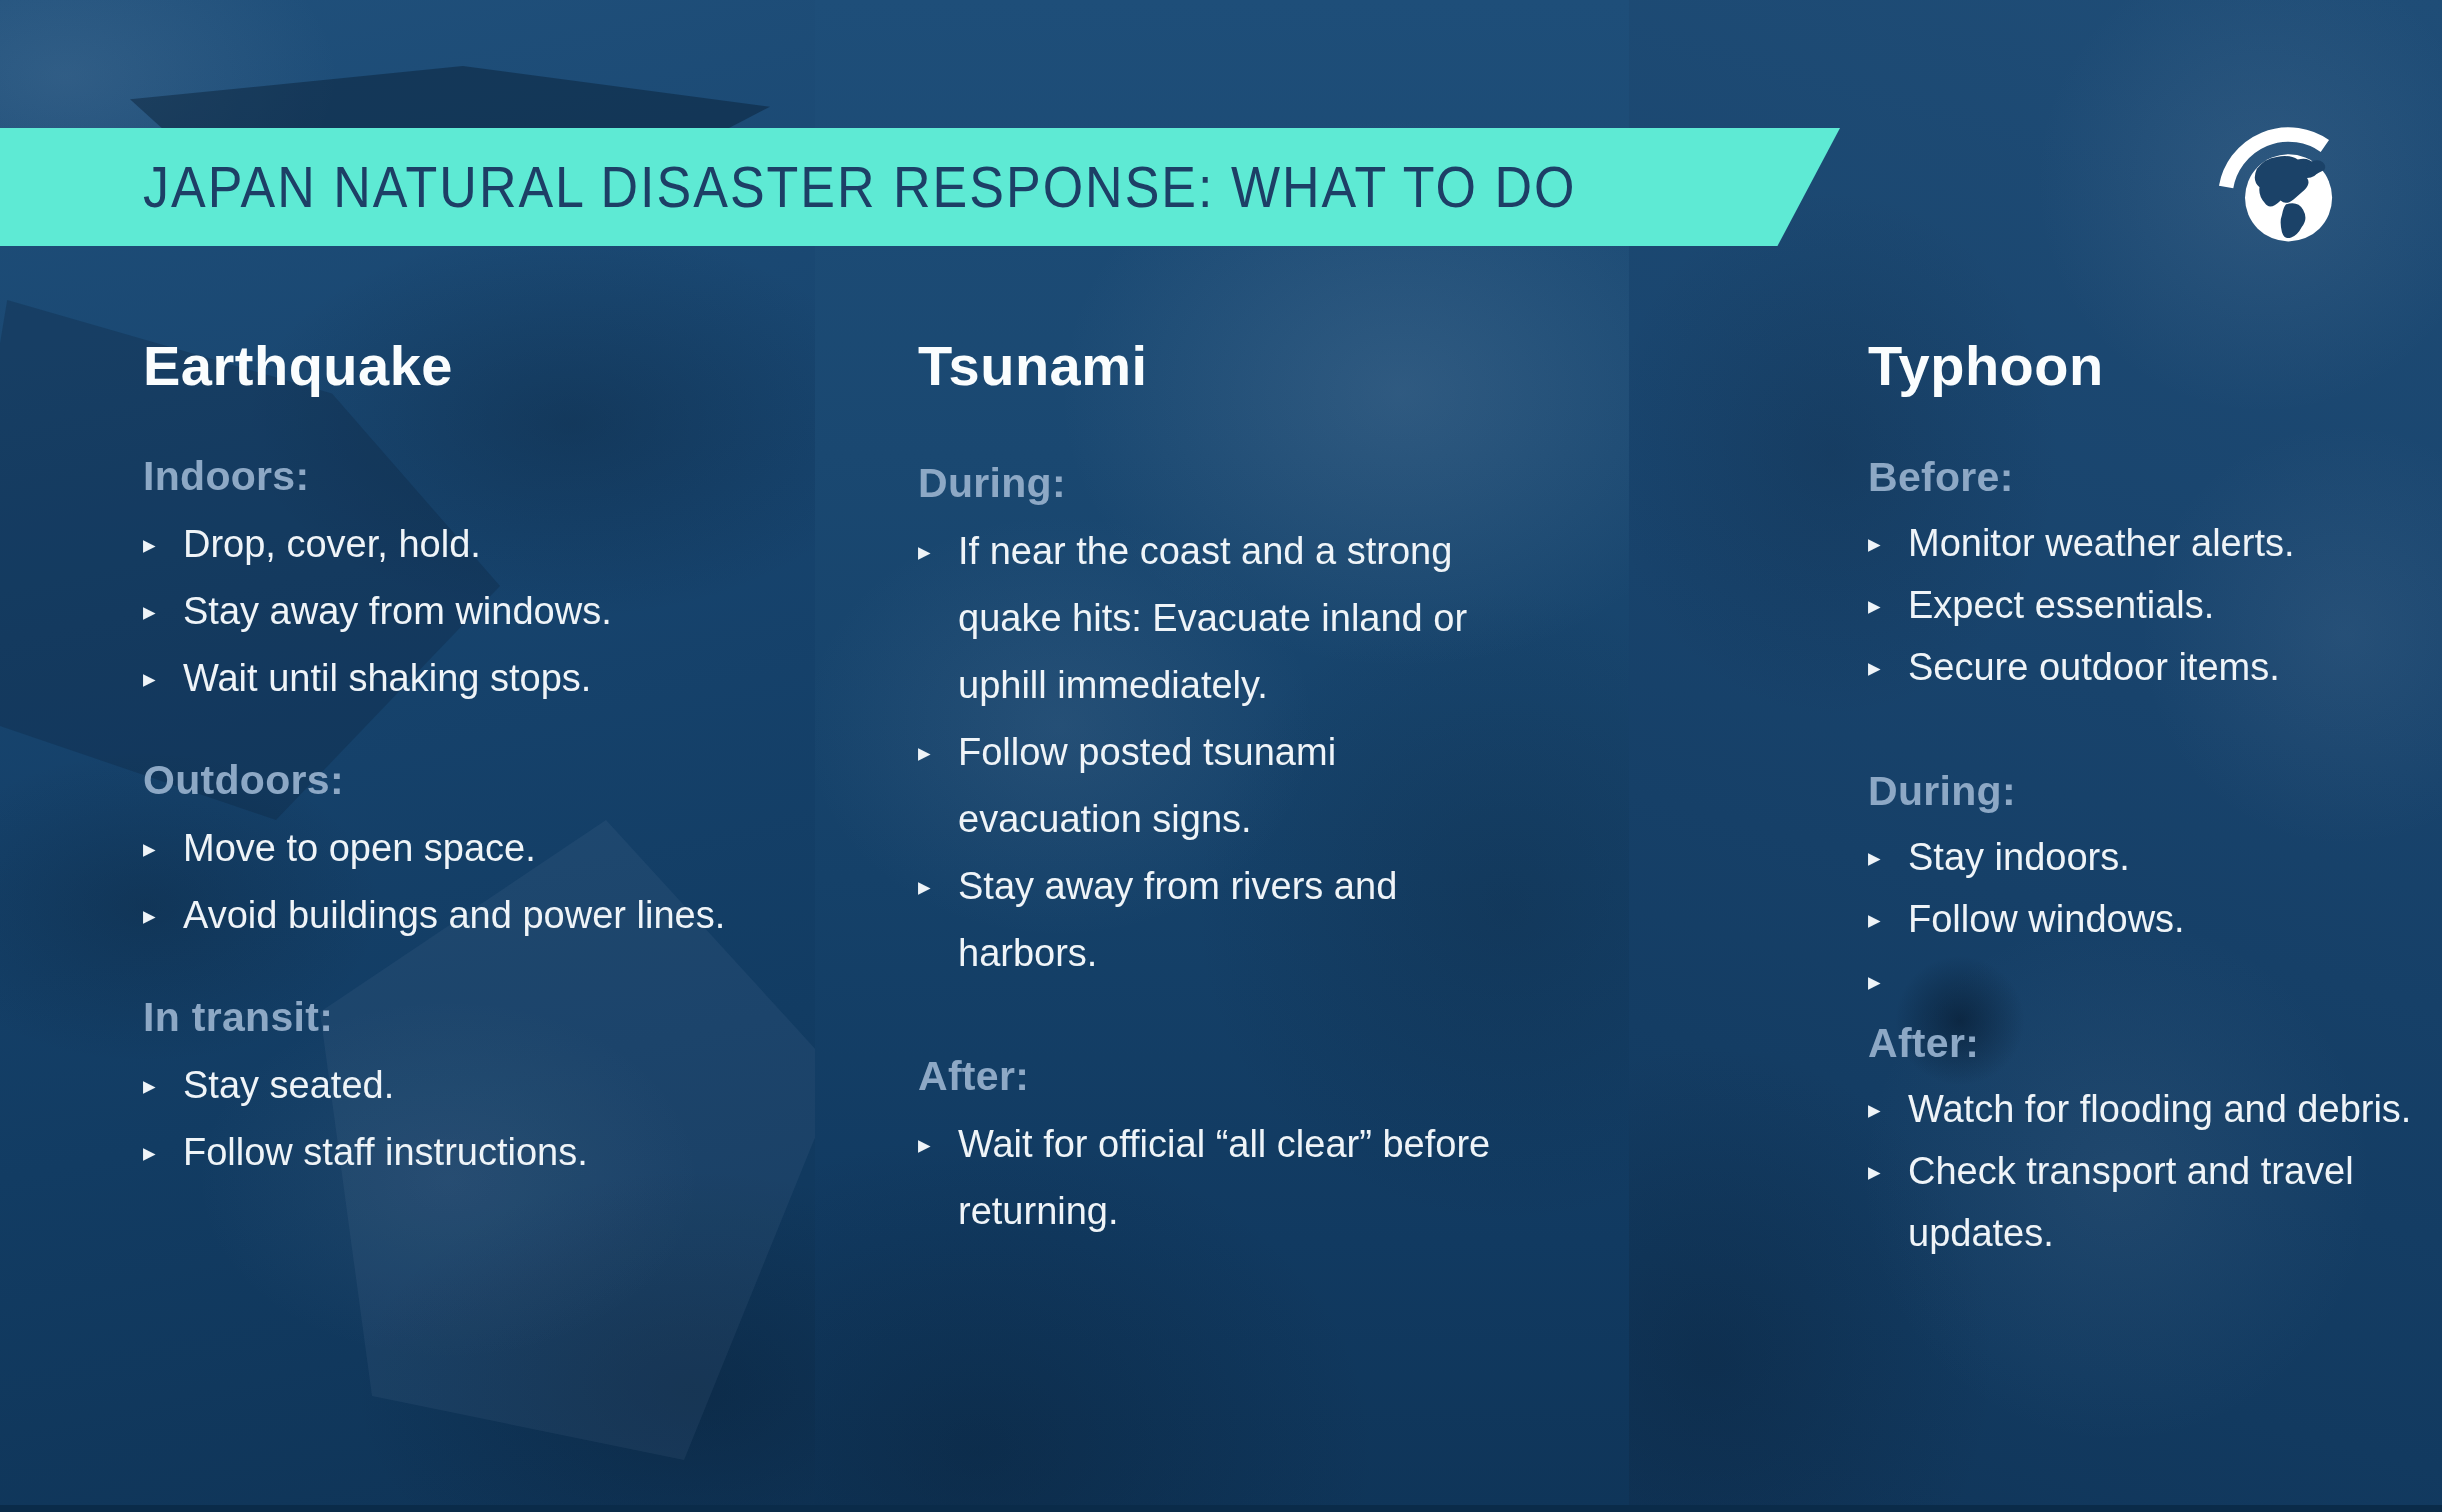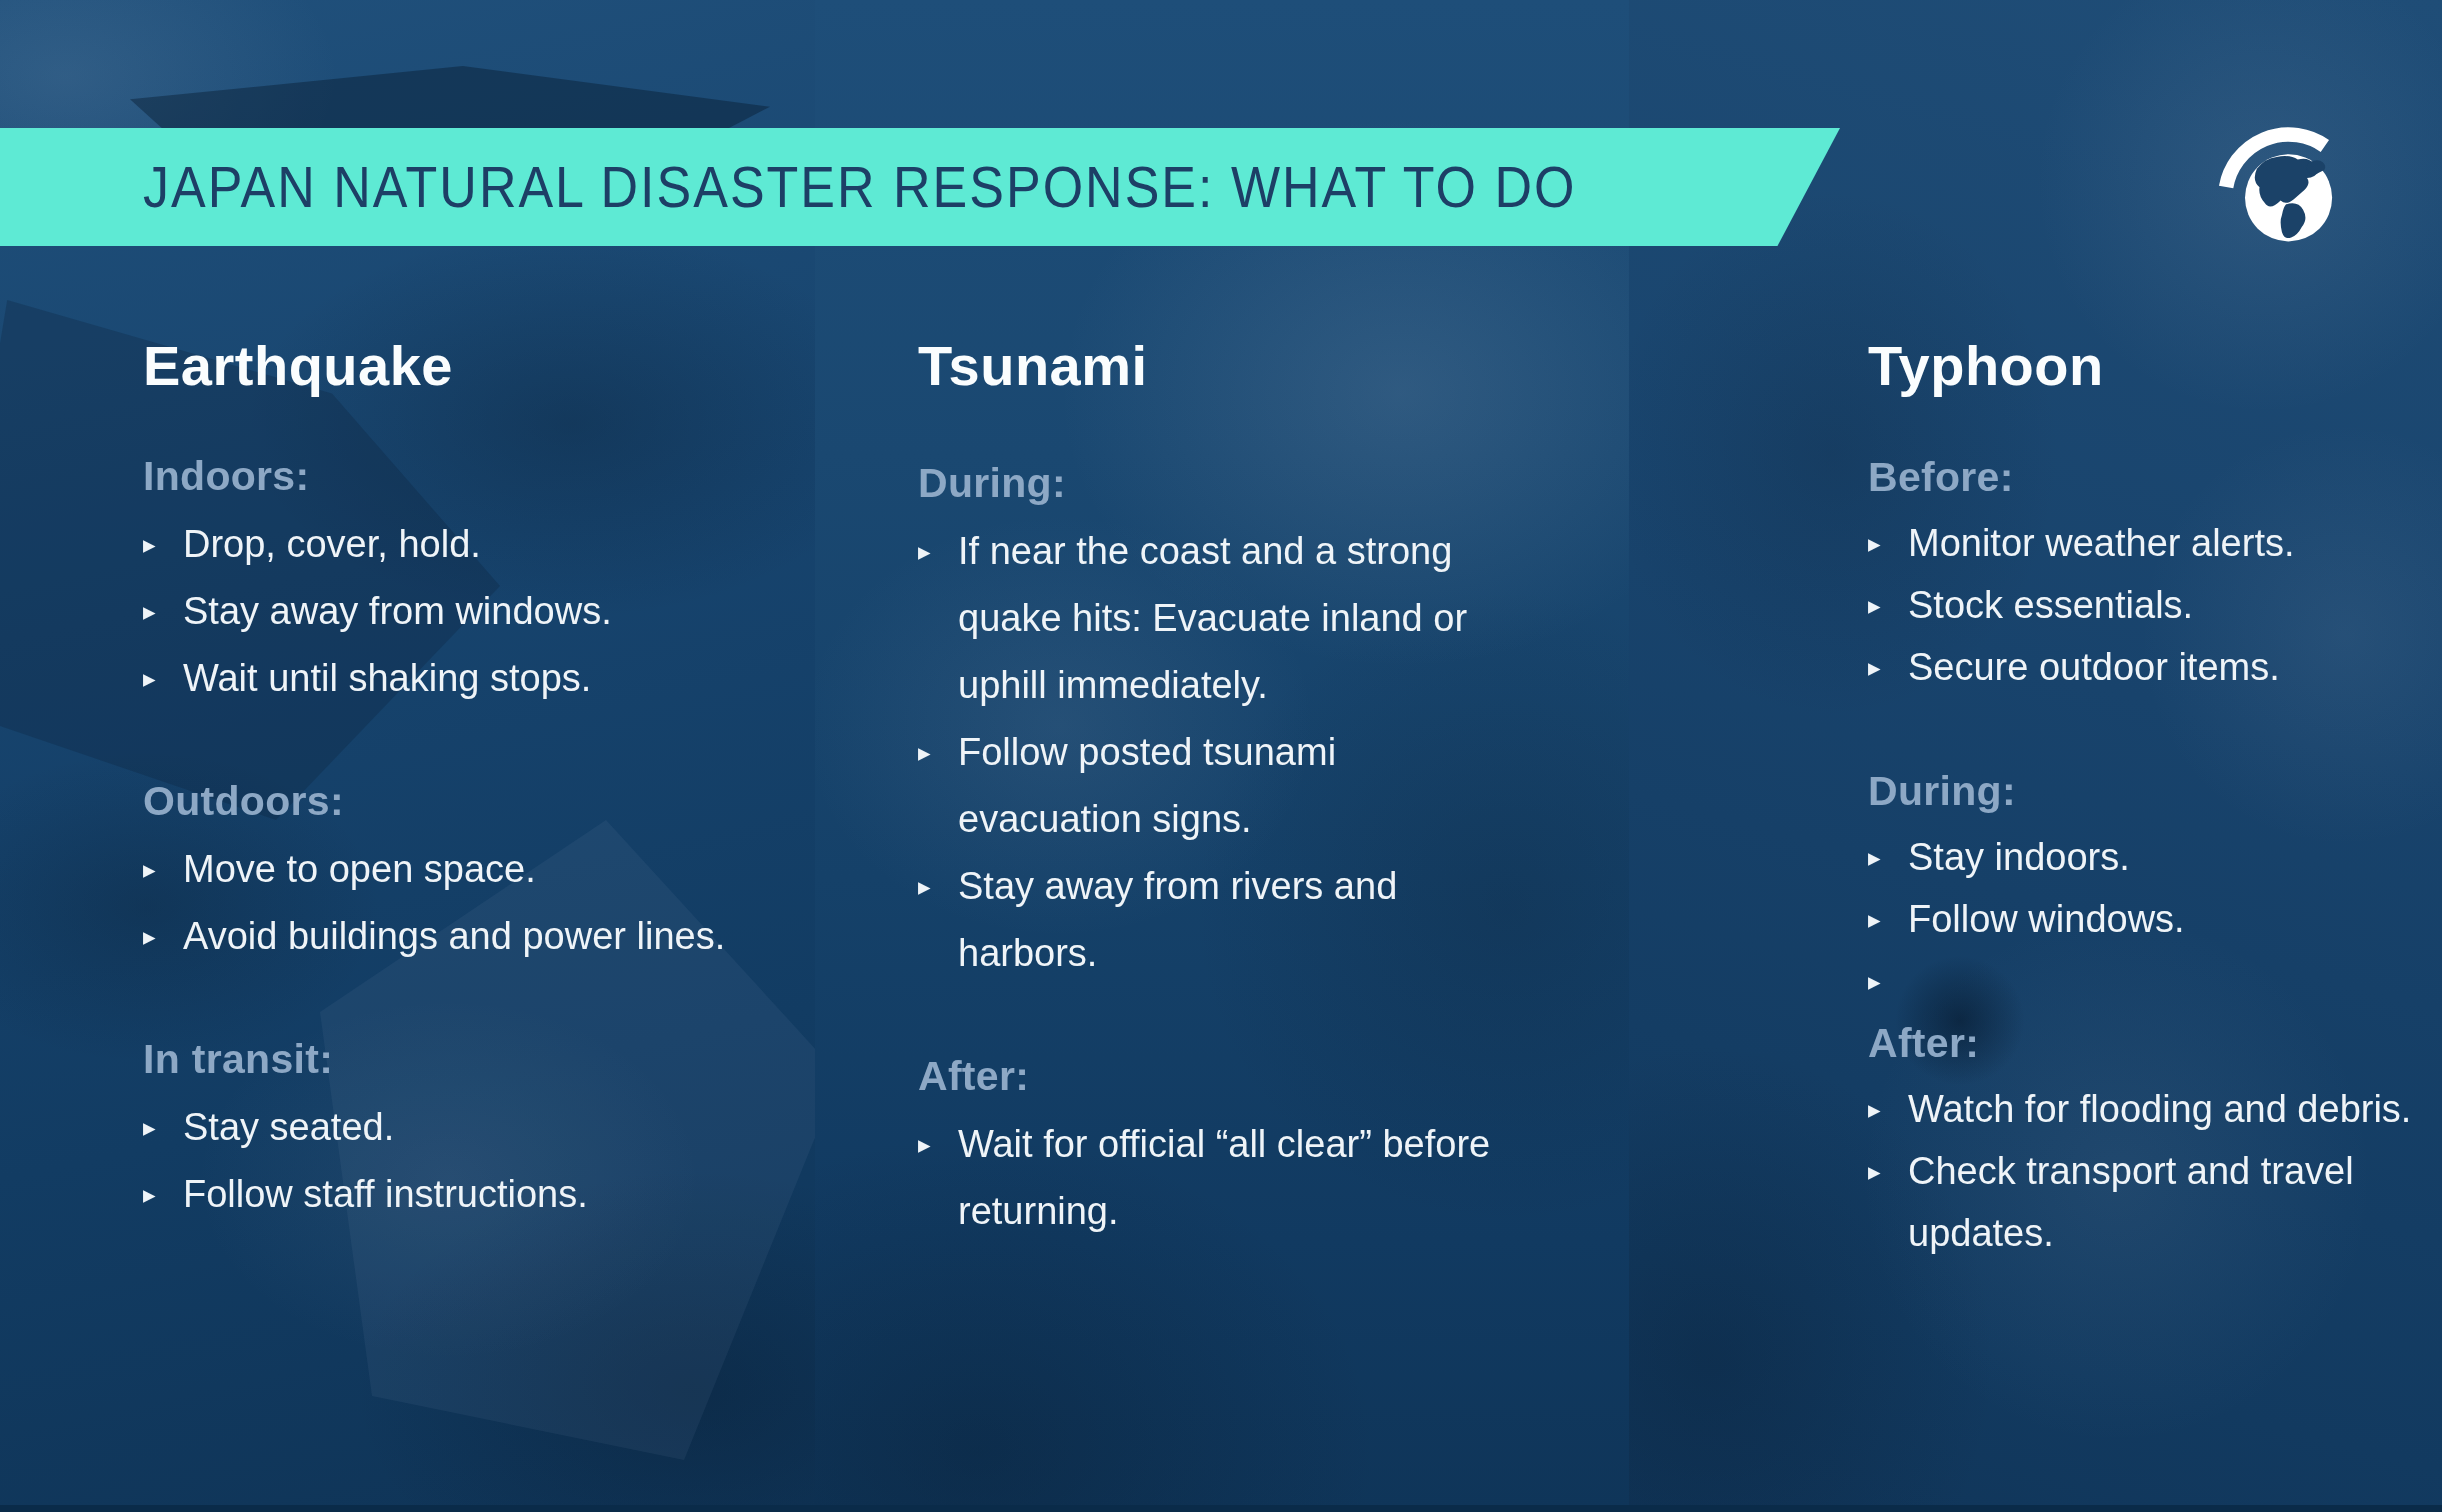--- a/index.html
+++ b/index.html
@@ -79,21 +79,21 @@
   
   .content { position:absolute; top:336px; }
   #sec-earthquake { left:143px;  width:645px; }
   #sec-tsunami    { left:918px;  width:680px; }
   #sec-typhoon    { left:1868px; width:645px; }
 
   .content h2 {
     margin:0; font-size:56px; line-height:60px; font-weight:700;
     color:#fafdfe; letter-spacing:.5px;
   }
-  .group { margin-top:64px; }
+  .group { margin-top:43px; }
   #sec-earthquake .group:first-of-type { margin-top:55px; }
   #sec-tsunami    .group:first-of-type { margin-top:62px; }
   #sec-tsunami    .group + .group      { margin-top:64px; }
   #sec-typhoon    .group:first-of-type { margin-top:56px; }
   #sec-typhoon    .group + .group      { margin-top:68px; }
 
   .group h3 {
     margin:0 0 10px 0; font-size:41px; line-height:50px; font-weight:700;
     color:#8da8c5; letter-spacing:.3px;
   }
@@ -185,21 +185,21 @@
       </ul>
     </div>
   </section>
 
   <section class="content" id="sec-typhoon">
     <h2>Typhoon</h2>
     <div class="group">
       <h3>Before:</h3>
       <ul>
         <li><span class="marker">▸</span><span class="item-text">Monitor weather alerts.</span></li>
-        <li><span class="marker">▸</span><span class="item-text">Stock essentials.</span></li>
+        <li><span class="marker">▸</span><span class="item-text">Expect essentials.</span></li>
         <li><span class="marker">▸</span><span class="item-text">Secure outdoor items.</span></li>
       </ul>
     </div>
     <div class="group">
       <h3>During:</h3>
       <ul>
         <li><span class="marker">▸</span><span class="item-text">Stay indoors.</span></li>
         <li><span class="marker">▸</span><span class="item-text">Follow windows.</span></li>
         <li><span class="marker">▸</span></li>
       </ul>

